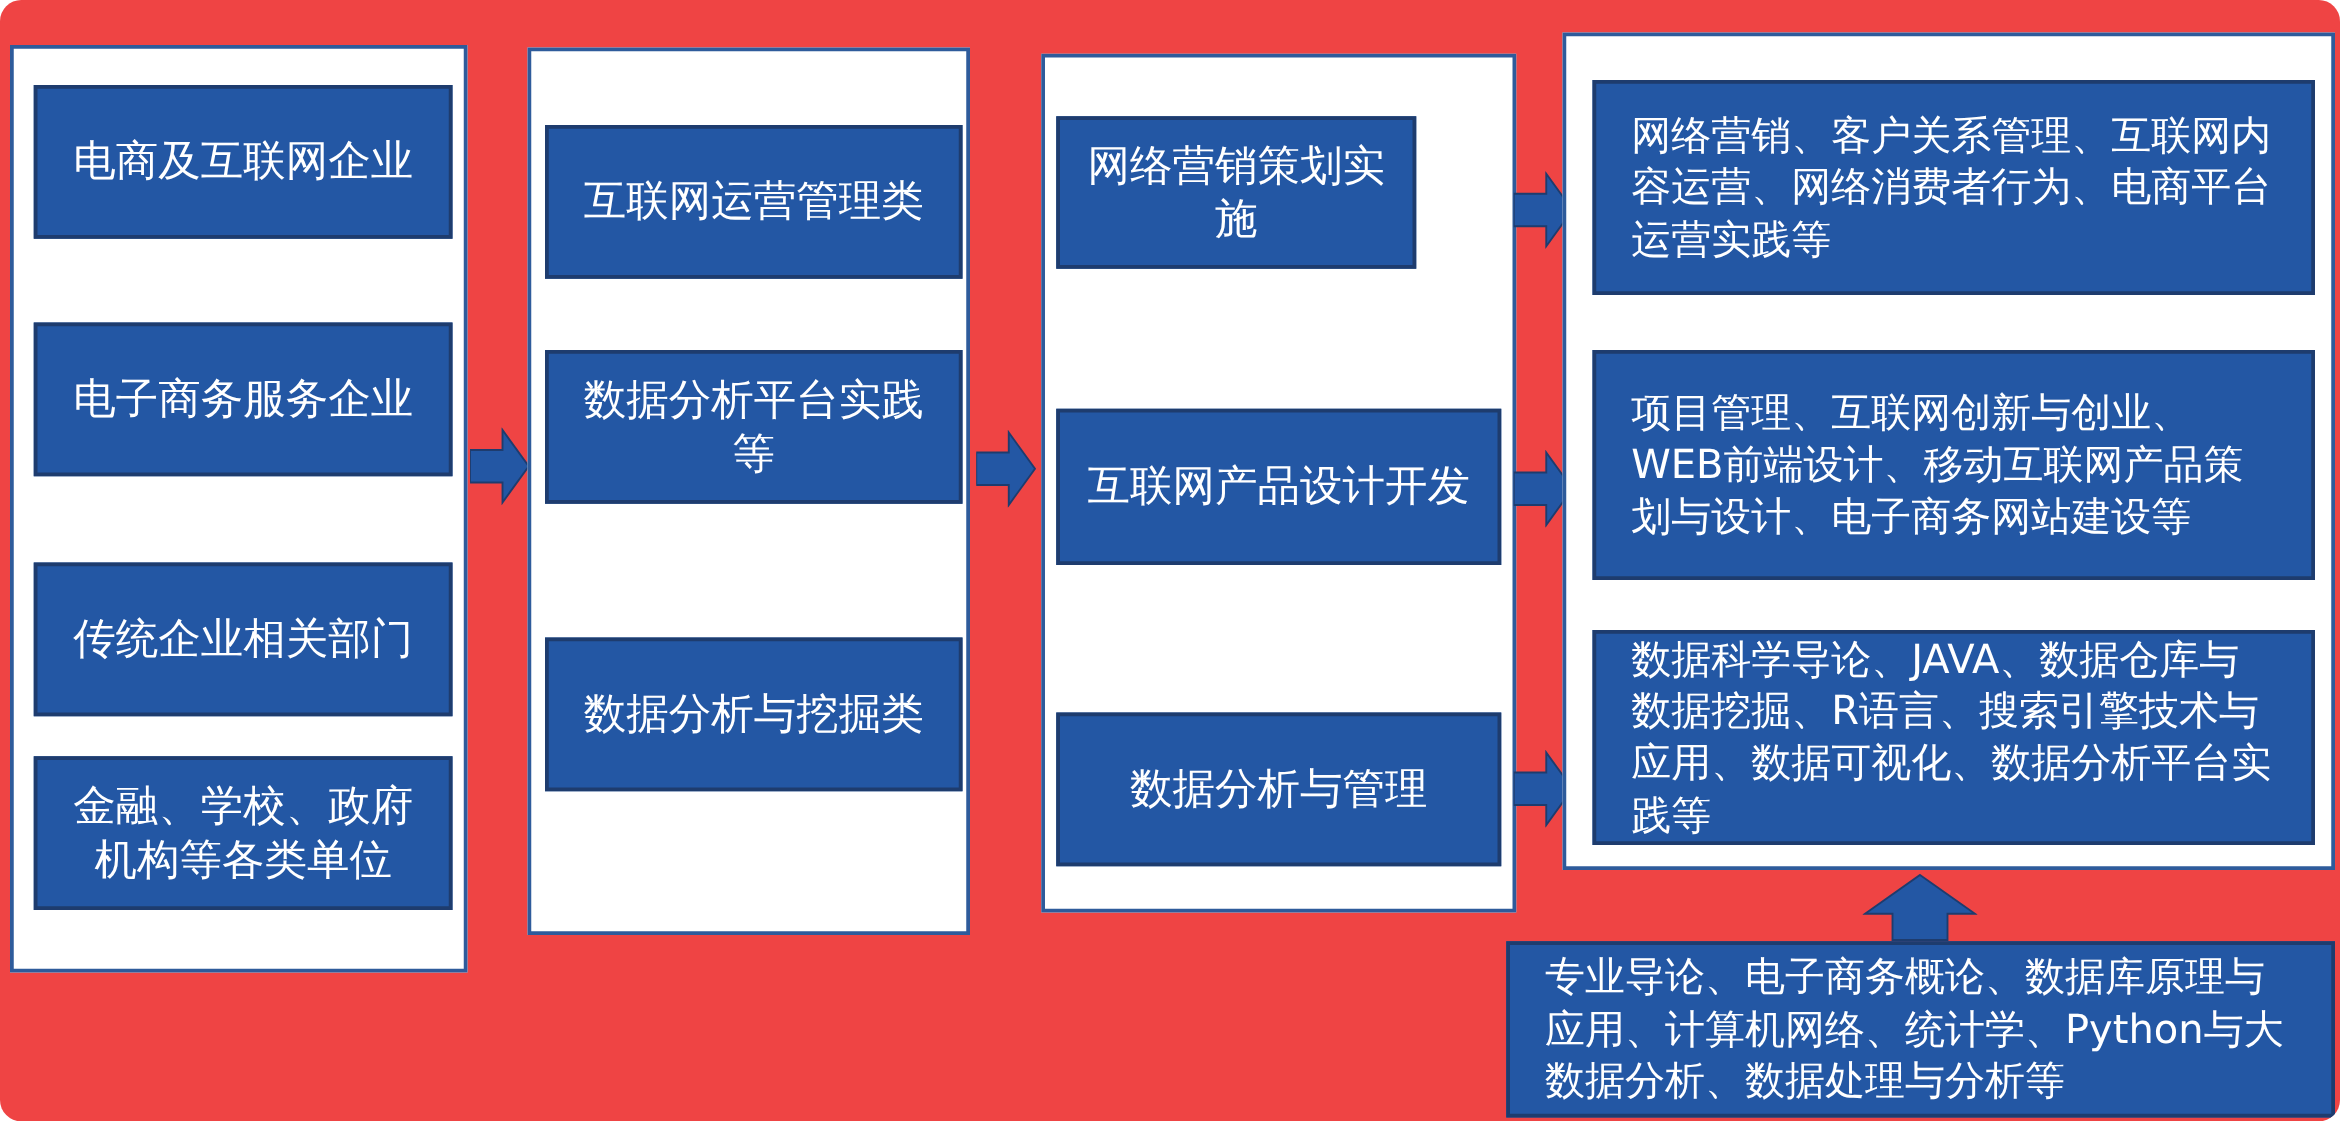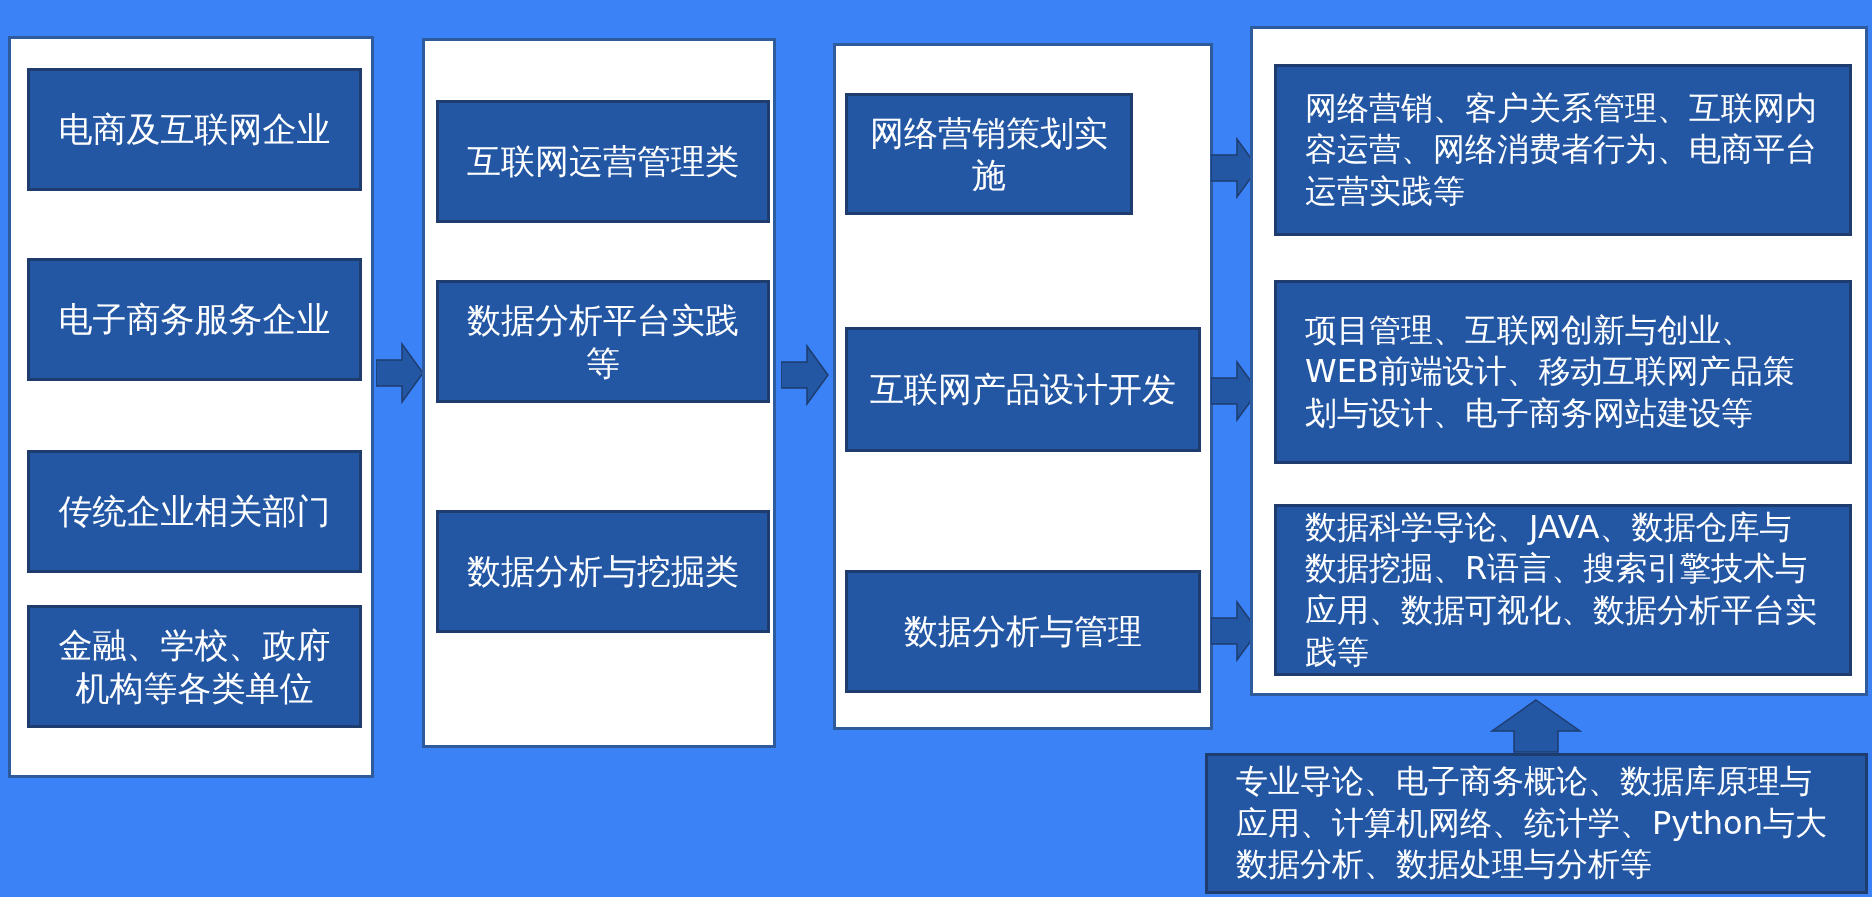--- a/index.html
+++ b/index.html
@@ -1,21 +1,22 @@
 <!DOCTYPE html>
 <html><head>
 <meta charset="utf-8">
 <style>
   html,body{margin:0;padding:0;background:#ffffff;}
   .canvas{
     position:relative;
     width:1872px;height:897px;
-    background:#3b82f6;
+    background:#ef4444;
     font-family:"DejaVu Sans", sans-serif;
     overflow:hidden;
+    border-radius:17px;
   }
   .outer{
     position:absolute;
     background:#ffffff;
     border:3px solid #2E5B9B;
     box-sizing:border-box;
   }
   .box{
     position:absolute;
     background:#2357A4;

